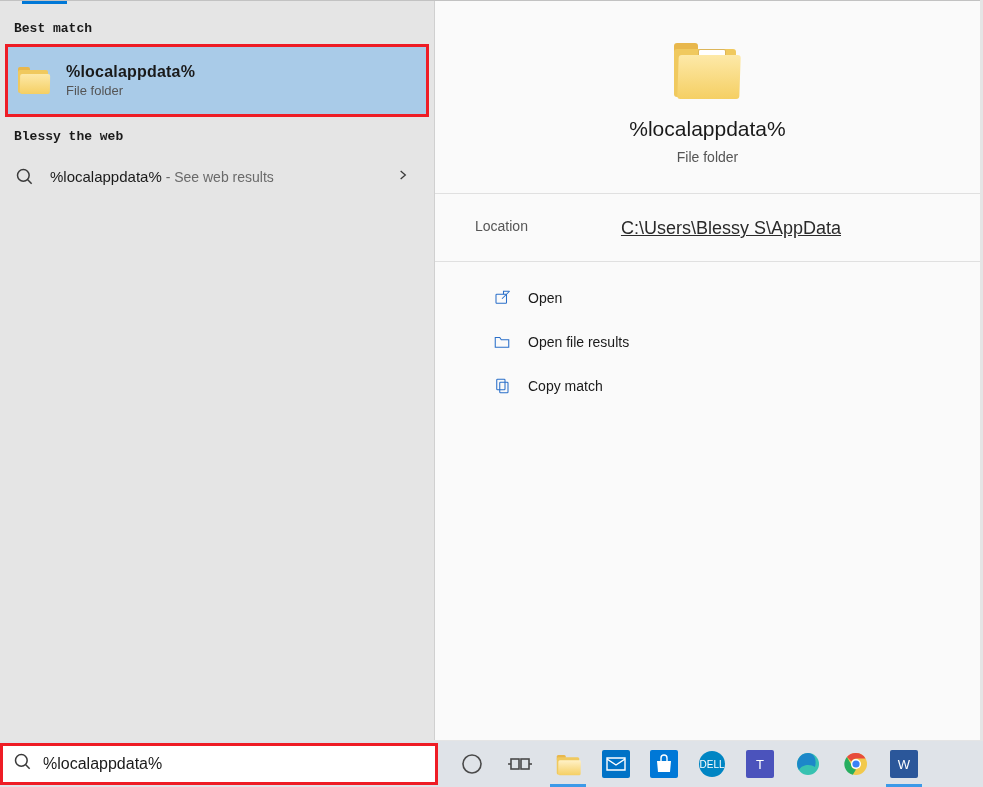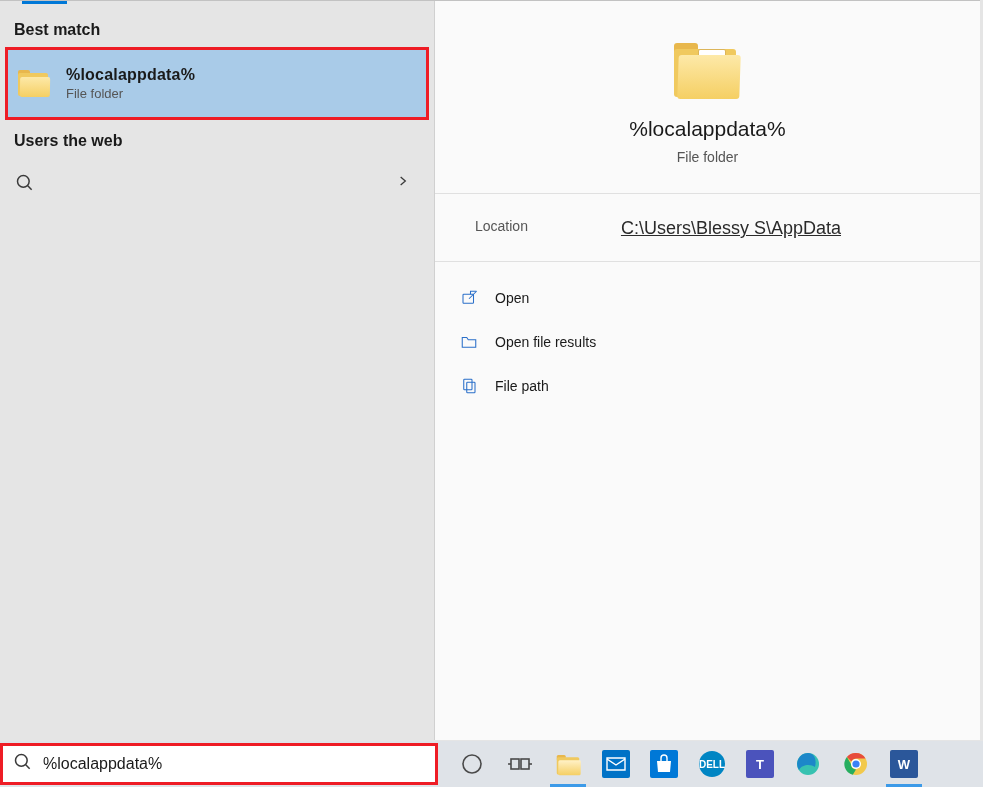--- a/index.html
+++ b/index.html
@@ -8,21 +8,21 @@
   .search-pane {
     position: absolute; left: 0; top: 0; width: 980px; height: 740px;
     background: #e5e5e5; border-top: 1px solid #c2c2c2;
     display: flex;
   }
   .active-tab-strip { position:absolute; left:22px; top:0; width:45px; height:3px; background:#0078d7; }
 
   .left-col { width: 434px; height: 100%; background:#e5e5e5; padding-top:8px; }
   .right-col { flex:1; background:#fafafa; border-left:1px solid #d0d0d0; height:100%; position:relative; }
 
-  .section-header { font-size:16px; font-weight:600; color:#1a1a1a; padding:12px 14px 8px; }
+  .section-header { font-size:13px; font-weight:600; color:#1a1a1a; padding:12px 14px 8px;font-family:Liberation Mono, monospace; }
 
   .result-item {
     display:flex; align-items:center; padding:10px 14px; width:calc(100% - 10px);
     margin-left:5px; gap:14px;
   }
   .result-item.best {
     background:#a9cbe8; border:3px solid #ee1c25;
     padding:16px 10px;
   }
   .folder-icon-sm { width:34px; height:28px; position:relative; }
@@ -50,21 +50,21 @@
   .folder-icon-lg .ft { position:absolute; left:0; top:0; width:24px; height:10px; background:#e8b74c; border-radius:3px 3px 0 0;}
   .folder-icon-lg .ff { position:absolute; left:4px; top:12px; width:62px; height:44px; background:linear-gradient(#fde9a8,#f5cf63); border-radius:3px; transform:skewX(-2deg);}
   .folder-icon-lg .pg { position:absolute; left:24px; top:6px; width:28px; height:40px; background:#fff; border:1px solid #dcb55a; border-radius:2px;}
   .preview-title { font-size:21px; color:#1a1a1a; font-weight:400; margin-bottom:8px;}
   .preview-type  { font-size:14px; color:#555;}
 
   .preview-meta { display:flex; gap:93px; padding:24px 40px 22px; border-bottom:1px solid #e0e0e0;}
   .meta-label { font-size:14px; color:#555;}
   .meta-value { font-size:18px; color:#2a2a2a; text-decoration:underline; }
 
-  .action-list { padding:18px 18px; display:flex; flex-direction:column; gap:8px;}
+  .action-list { padding:18px 51px; display:flex; flex-direction:column; gap:8px;}
   .action-item { display:flex; align-items:center; gap:16px; padding:8px 6px; font-size:14px; color:#1a1a1a;}
   .action-icon { width:20px; height:20px; display:flex; align-items:center; justify-content:center;}
   .action-icon svg { width:18px; height:18px; stroke:#2a6fc9; fill:none; stroke-width:1.4;}
 
   
   .taskbar {
     position:absolute; left:0; bottom:0; width:983px; height:46px;
     background:#dfe3e8; display:flex; align-items:center;
   }
   .search-box {
@@ -72,21 +72,21 @@
     display:flex; align-items:center; padding:0 10px; gap:10px; margin-right:10px;
   }
   .search-box .sg svg { width:20px; height:20px; stroke:#3a3a3a;}
   .search-input {
     border:none; outline:none; font-size:16px; color:#1a1a1a; flex:1; background:transparent;
   }
   .tb-icons { display:flex; align-items:center; gap:0; height:100%;}
   .tb-btn { width:48px; height:46px; display:flex; align-items:center; justify-content:center; position:relative;}
   .tb-btn svg{ width:24px; height:24px;}
   .tb-btn.active::after{ content:""; position:absolute; left:6px; right:6px; bottom:0; height:3px; background:#3c9ae8;}
-  .tb-tile { width:28px; height:28px; display:flex; align-items:center; justify-content:center; color:#fff; font-size:13px; font-weight:700; border-radius:2px;}
+  .tb-tile { width:28px; height:28px; display:flex; align-items:center; justify-content:center; color:#fff; font-size:13px; font-weight:400; border-radius:2px;}
 </style>
 </head>
 <body>
 
 <div class="search-pane">
   <div class="active-tab-strip"></div>
 
   <div class="left-col">
     <div class="section-header">Best match</div>
 
@@ -95,28 +95,31 @@
         <div class="folder-tab"></div>
           <div class="folder-back"></div>
           <div class="folder-front"></div>
       </div>
       <div class="result-texts">
         <span class="result-title">%localappdata%</span>
         <span class="result-sub">File folder</span>
       </div>
     </div>
 
-    <div class="section-header">Users the web</div>
+    <div class="section-header">Blessy the web</div>
 
     <div class="web-item">
       <span class="search-glyph">
         <svg viewBox="0 0 24 24" fill="none" stroke-width="1.8">
             <circle cx="10" cy="10" r="7"></circle>
             <line x1="20" y1="20" x2="15" y2="15"></line>
           </svg>
+      </span>
+      <span>
+        <span class="web-title">%localappdata%</span><span class="web-sub"> - See web results</span>
       </span>
       <span class="chevron">
         <svg viewBox="0 0 24 24" fill="none" stroke-width="2.2">
             <polyline points="8 5 16 12 8 19"></polyline>
           </svg>
       </span>
     </div>
   </div>
 
   <div class="right-col">
@@ -155,21 +158,21 @@
         </span>
         <span>Open file results</span>
       </div>
       <div class="action-item">
         <span class="action-icon">
           <svg viewBox="0 0 24 24">
               <rect x="5" y="3" width="11" height="14" rx="1"></rect>
               <rect x="9" y="7" width="11" height="14" rx="1"></rect>
             </svg>
         </span>
-        <span>File path</span>
+        <span>Copy match</span>
       </div>
     </div>
   </div>
 </div>
 
 <div class="taskbar">
   <div class="search-box">
     <span class="sg">
       <svg viewBox="0 0 24 24" fill="none" stroke-width="1.8">
           <circle cx="10" cy="10" r="7"></circle>

